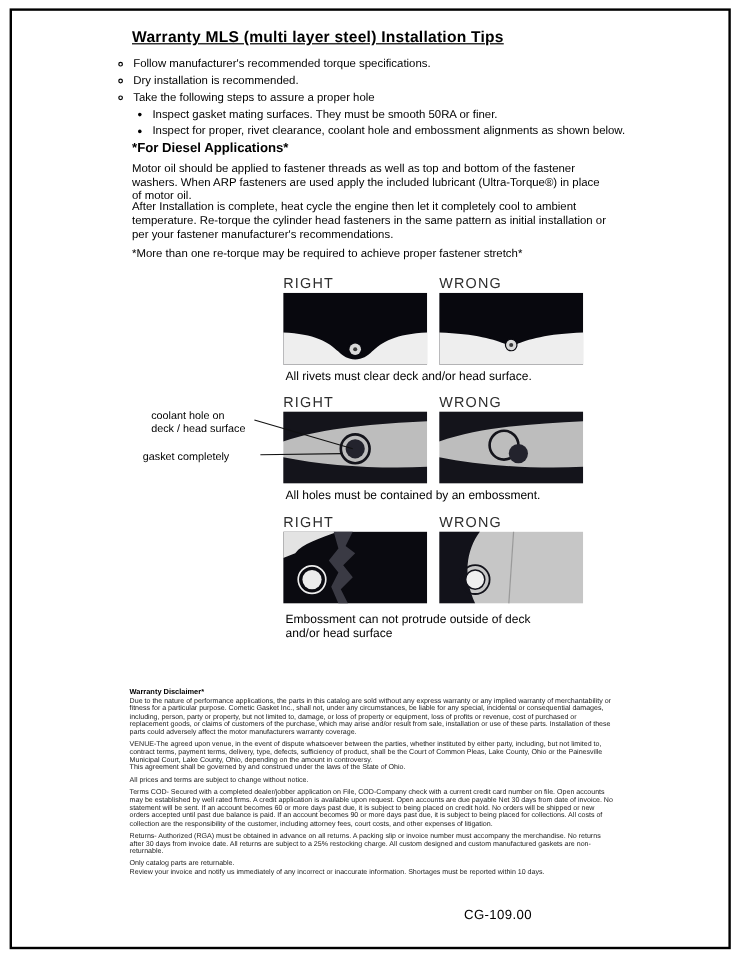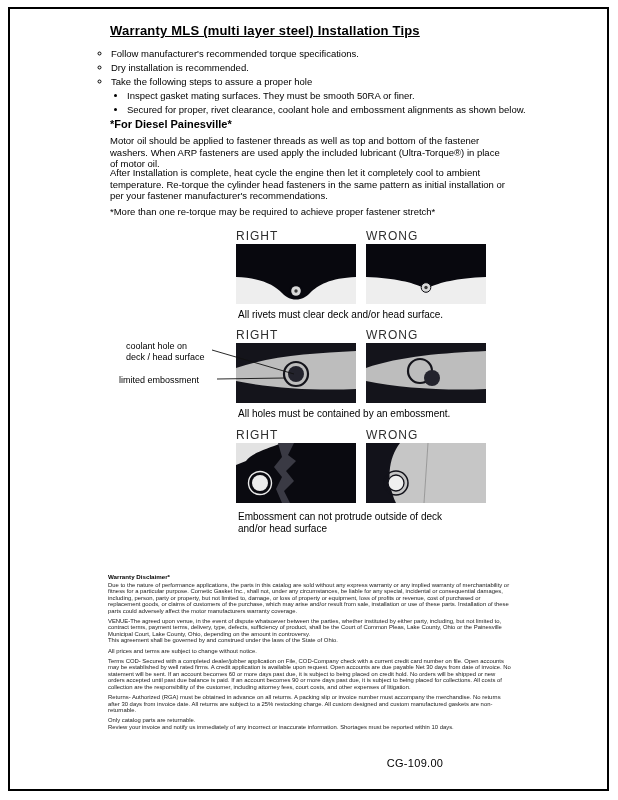--- a/index.html
+++ b/index.html
@@ -54,24 +54,24 @@
 
 <h1 class="title">Warranty MLS (multi layer steel) Installation Tips</h1>
 
 <ul class="bullets">
   <li>Follow manufacturer's recommended torque specifications.</li>
   <li>Dry installation is recommended.</li>
   <li>Take the following steps to assure a proper hole</li>
 </ul>
 <ul class="sub-bullets">
   <li>Inspect gasket mating surfaces.  They must be smooth 50RA or finer.</li>
-  <li>Secured for proper, rivet clearance, coolant hole and embossment alignments as shown below.</li>
+  <li>Inspect for proper, rivet clearance, coolant hole and embossment alignments as shown below.</li>
 </ul>
 
-<div class="diesel-heading">*For Diesel Painesville*</div>
+<div class="diesel-heading">*For Diesel Applications*</div>
 <p class="para para1">Motor oil should be applied to fastener threads as well as top and bottom of the fastener washers. When ARP fasteners are used apply the included lubricant (Ultra-Torque®) in place of motor oil.</p>
 <p class="para para2">After Installation is complete, heat cycle the engine then let it completely cool to ambient temperature. Re-torque the cylinder head fasteners in the same pattern as initial installation or per your fastener manufacturer's recommendations.</p>
 <p class="para para3">*More than one re-torque may be required to achieve proper fastener stretch*</p>
 
 <div class="fig-row row1">
   <div class="fig-labels">
     <span>RIGHT</span>
     <span>WRONG</span>
   </div>
   <div class="fig-panels">
@@ -113,21 +113,21 @@
       <circle cx="66" cy="35" r="8" fill="#23232d"></circle>
     </svg>
   </div>
   <div class="fig-caption">All holes must be contained by an embossment.</div>
 </div>
 
 <div class="annot annot1">
   <div>coolant hole on</div>
   <div>deck / head surface</div>
 </div>
-<div class="annot annot2">limited embossment</div>
+<div class="annot annot2">gasket completely</div>
 <svg class="annot-lines" width="100" height="45">
   <line x1="5" y1="5" x2="87" y2="29" stroke="#111" stroke-width="0.9"></line>
   <line x1="10" y1="34" x2="78" y2="33" stroke="#111" stroke-width="0.9"></line>
 </svg>
 
 <div class="fig-row row3">
   <div class="fig-labels">
     <span>RIGHT</span>
     <span>WRONG</span>
   </div>

